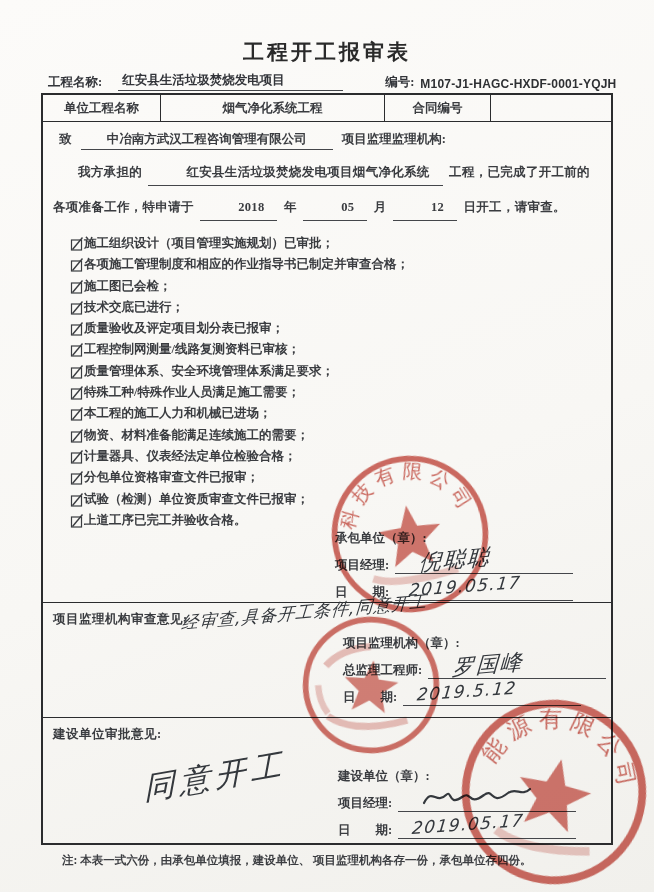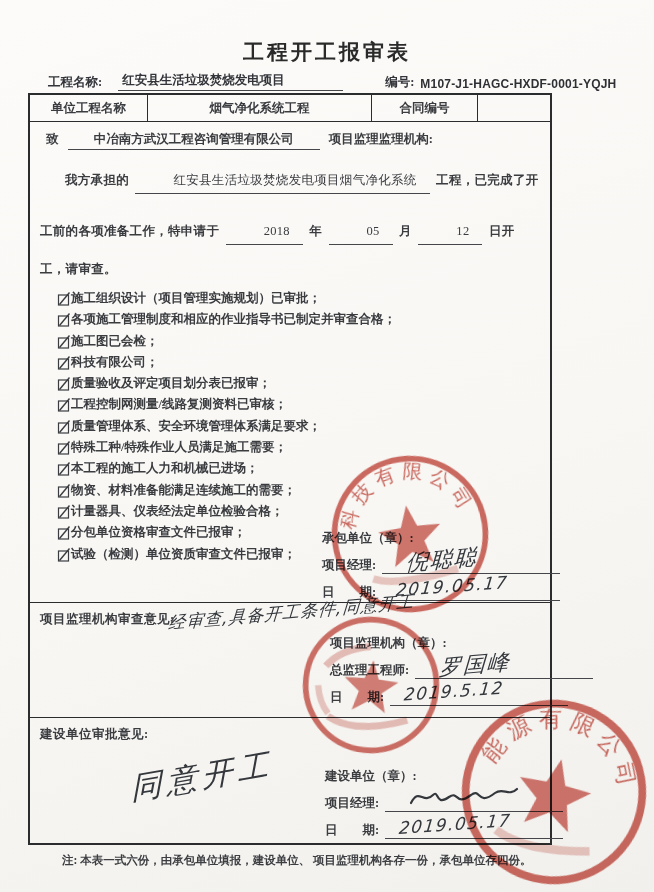--- a/index.html
+++ b/index.html
@@ -18,29 +18,29 @@
     position:absolute; top:72px; left:48px; right:34px;
     font-size:12.5px; font-weight:600; color:#33353a; display:flex; align-items:flex-end;
   }
   .u-line { border-bottom:1.5px solid #44464a; }
   .head-project { display:inline-block; min-width:225px; padding:0 6px 1px 4px; margin-left:16px; }
   .head-no-label { margin-left:42px; }
   .head-no {
     margin-left:6px; font-family:"Liberation Sans","DejaVu Sans",sans-serif;
     font-weight:bold; font-size:12px; letter-spacing:0.2px; color:#2e3033;
   }
-  .form { position:absolute; top:93px; left:28px; width:524px; height:752px; border:2px solid #2b2c2e; }
+  .form { position:absolute; top:93px; left:41px; width:572px; height:752px; border:2px solid #2b2c2e; }
   .row1 { display:flex; height:27px; border-bottom:1.5px solid #2b2c2e; font-size:12.5px; font-weight:600; }
   .row1 .cell { display:flex; align-items:center; justify-content:center; border-right:1.5px solid #2b2c2e; }
   .c1 { width:118px; } .c2 { width:224px; } .c3 { width:106px; } .c4 { flex:1; border-right:none !important; }
   .main-cell { position:relative; height:480px; padding:9px 10px 0 10px; font-size:12.5px; }
   .to-line { margin-left:6px; font-weight:600; }
   .to-company { display:inline-block; min-width:252px; text-align:center; padding:0 4px 1px 4px; margin:0 6px; }
   .body-para { margin-top:6px; line-height:23px; text-indent:2em; font-weight:600; letter-spacing:0.3px; }
-  .blank-v { display:inline-block; text-align:right; font-weight:normal; padding:0 13px 1px 13px; margin:13px 3px; }
+  .blank-v { display:inline-block; text-align:right; font-weight:bold; padding:0 13px 1px 13px; margin:5px 3px; }
   .checklist { list-style:none; margin:7px 0 0 17px; }
   .checklist li { display:flex; align-items:flex-start; line-height:21.3px; font-weight:600; }
   .cbx { flex:0 0 auto; margin-top:4px; }
   .sign-block { position:absolute; font-size:12.5px; font-weight:600; }
   .sign-block .sb-row { margin-top:8px; white-space:nowrap; }
   .sig-line { display:inline-block; position:relative; width:178px; height:19px; border-bottom:1.5px solid #44464a; vertical-align:bottom; margin-left:6px; }
   .contractor-sign { left:292px; top:400px; }
   .sup-row { position:relative; height:115px; border-top:1.5px solid #2b2c2e; padding:8px 10px; font-size:12.5px; }
   .owner-row { position:relative; height:128px; border-top:1.5px solid #2b2c2e; padding:8px 10px; font-size:12.5px; }
   .row-title { font-weight:700; letter-spacing:0.5px; }
@@ -124,21 +124,21 @@
               <rect x="1.5" y="3" width="10" height="10" fill="none" stroke="#3a3c40" stroke-width="1.2"></rect>
               <path d="M2.5 12.5 L12.5 0.5" stroke="#3a3c40" stroke-width="1.4" fill="none"></path>
             </svg>
             <span>施工图已会检；</span>
           </li>
         <li>
             <svg class="cbx" width="14" height="14" viewBox="0 0 14 14">
               <rect x="1.5" y="3" width="10" height="10" fill="none" stroke="#3a3c40" stroke-width="1.2"></rect>
               <path d="M2.5 12.5 L12.5 0.5" stroke="#3a3c40" stroke-width="1.4" fill="none"></path>
             </svg>
-            <span>科技有限公司；</span>
+            <span>技术交底已进行；</span>
           </li>
         <li>
             <svg class="cbx" width="14" height="14" viewBox="0 0 14 14">
               <rect x="1.5" y="3" width="10" height="10" fill="none" stroke="#3a3c40" stroke-width="1.2"></rect>
               <path d="M2.5 12.5 L12.5 0.5" stroke="#3a3c40" stroke-width="1.4" fill="none"></path>
             </svg>
             <span>质量验收及评定项目划分表已报审；</span>
           </li>
         <li>
             <svg class="cbx" width="14" height="14" viewBox="0 0 14 14">
@@ -188,20 +188,27 @@
               <path d="M2.5 12.5 L12.5 0.5" stroke="#3a3c40" stroke-width="1.4" fill="none"></path>
             </svg>
             <span>分包单位资格审查文件已报审；</span>
           </li>
         <li>
             <svg class="cbx" width="14" height="14" viewBox="0 0 14 14">
               <rect x="1.5" y="3" width="10" height="10" fill="none" stroke="#3a3c40" stroke-width="1.2"></rect>
               <path d="M2.5 12.5 L12.5 0.5" stroke="#3a3c40" stroke-width="1.4" fill="none"></path>
             </svg>
             <span>试验（检测）单位资质审查文件已报审；</span>
+          </li>
+        <li>
+            <svg class="cbx" width="14" height="14" viewBox="0 0 14 14">
+              <rect x="1.5" y="3" width="10" height="10" fill="none" stroke="#3a3c40" stroke-width="1.2"></rect>
+              <path d="M2.5 12.5 L12.5 0.5" stroke="#3a3c40" stroke-width="1.4" fill="none"></path>
+            </svg>
+            <span>上道工序已完工并验收合格。</span>
           </li>
       </ul>
 
       <div class="sign-block contractor-sign">
         <div class="sb-row">承包单位（章）:</div>
         <div class="sb-row">
           <span>项目经理:</span><span class="sig-line"><span class="hw hw-sig">倪聪聪</span></span>
         </div>
         <div class="sb-row">
           <span>日　　期:</span><span class="sig-line"><span class="hw hw-date">2019.05.17</span></span>

